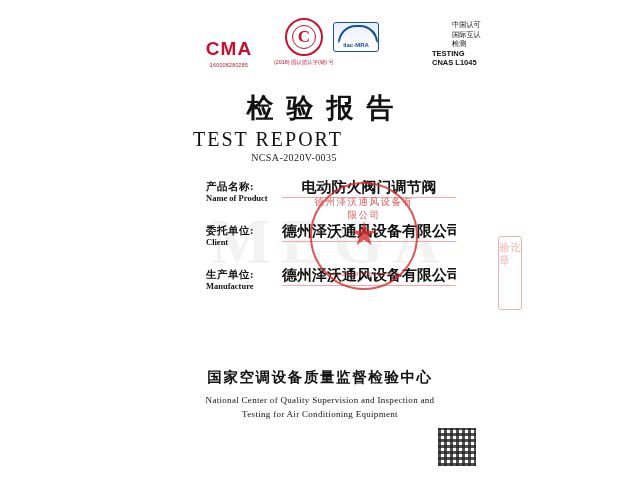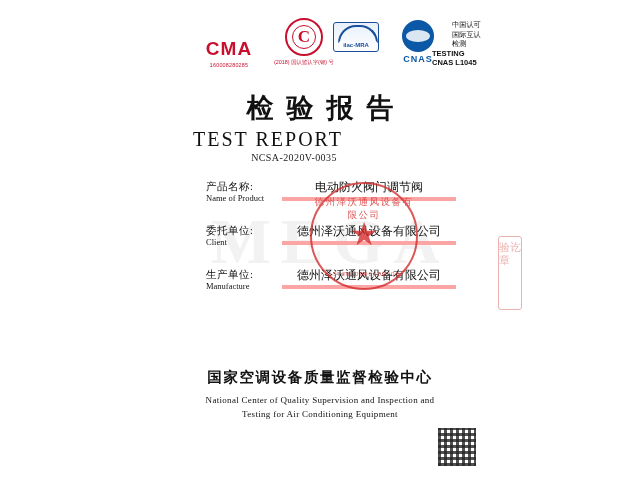--- a/index.html
+++ b/index.html
@@ -228,20 +228,21 @@
     letter-spacing: 0.4px;
     color: #222;
   }
 
   
   .fields {
     position: absolute;
     top: 180px;
     left: 206px;
     width: 250px;
+    font-weight: bold;
   }
   .field-row {
     position: relative;
     height: 44px;
   }
   .field-label {
     position: absolute;
     left: 0;
     top: 0;
     width: 72px;
@@ -263,23 +264,23 @@
   }
   .field-value {
     position: absolute;
     left: 76px;
     top: 0;
     width: 174px;
     height: 17px;
     line-height: 15px;
     text-align: center;
     font-family: "Liberation Serif", serif;
-    font-size: 12px;
-    color: #111;
-    border-bottom: 4px solid #fca5a5;
+    font-size: 15px;
+    color: #111;
+    border-bottom: 1px solid #fca5a5;
     white-space: nowrap;
     overflow: hidden;
   }
 
   
   .footer {
     position: absolute;
     top: 368px;
     left: 0;
     width: 640px;
@@ -419,24 +420,20 @@
       <span class="cal-code">(2018) 国认监认字(锦) 号</span>
     </div>
 
     <div class="mark-ilac">
       <div class="ilac-box">
         <div class="ilac-arc"></div>
         <div class="ilac-text">ilac-MRA</div>
       </div>
     </div>
 
-    <div class="mark-cnas">
-      <div class="cnas-circle"></div>
-      <span class="cnas-text">CNAS</span>
-    </div>
 
     <div class="mark-cnas-txt">
       <div class="cn">中国认可</div>
       <div class="cn">国际互认</div>
       <div class="cn">检测</div>
       <div class="bold">TESTING</div>
       <div class="bold">CNAS L1045</div>
     </div>
   </div>
 

